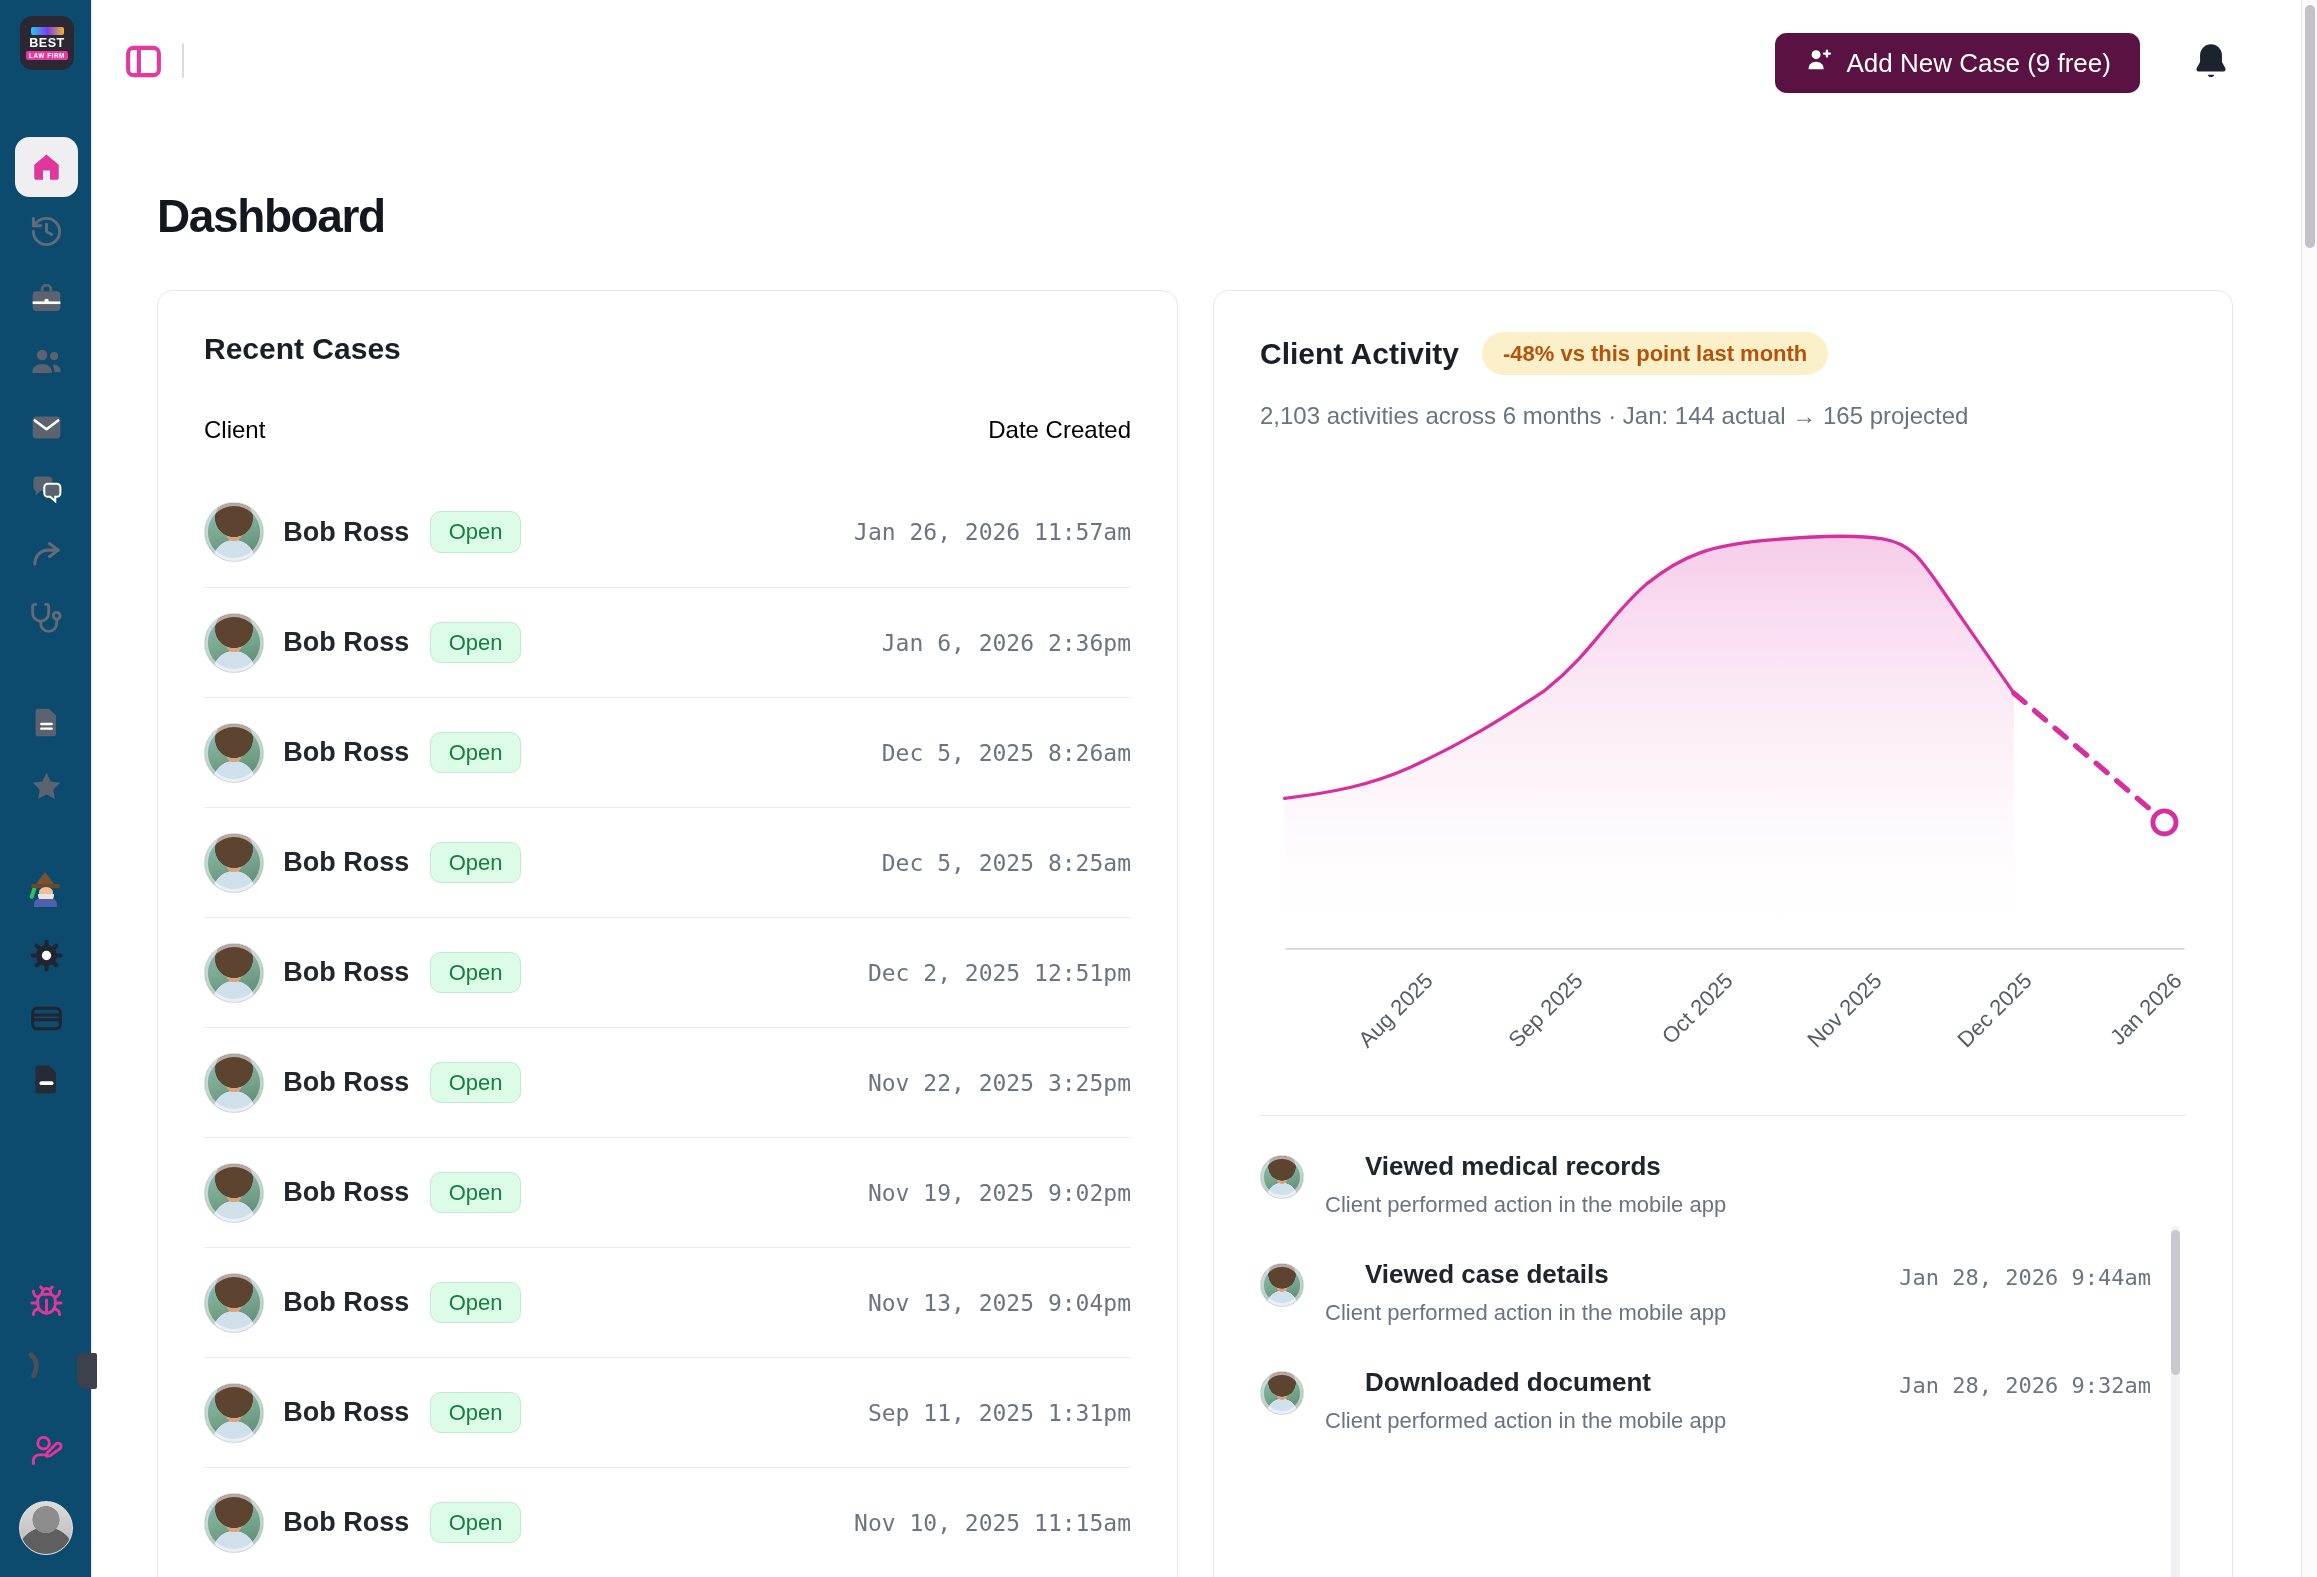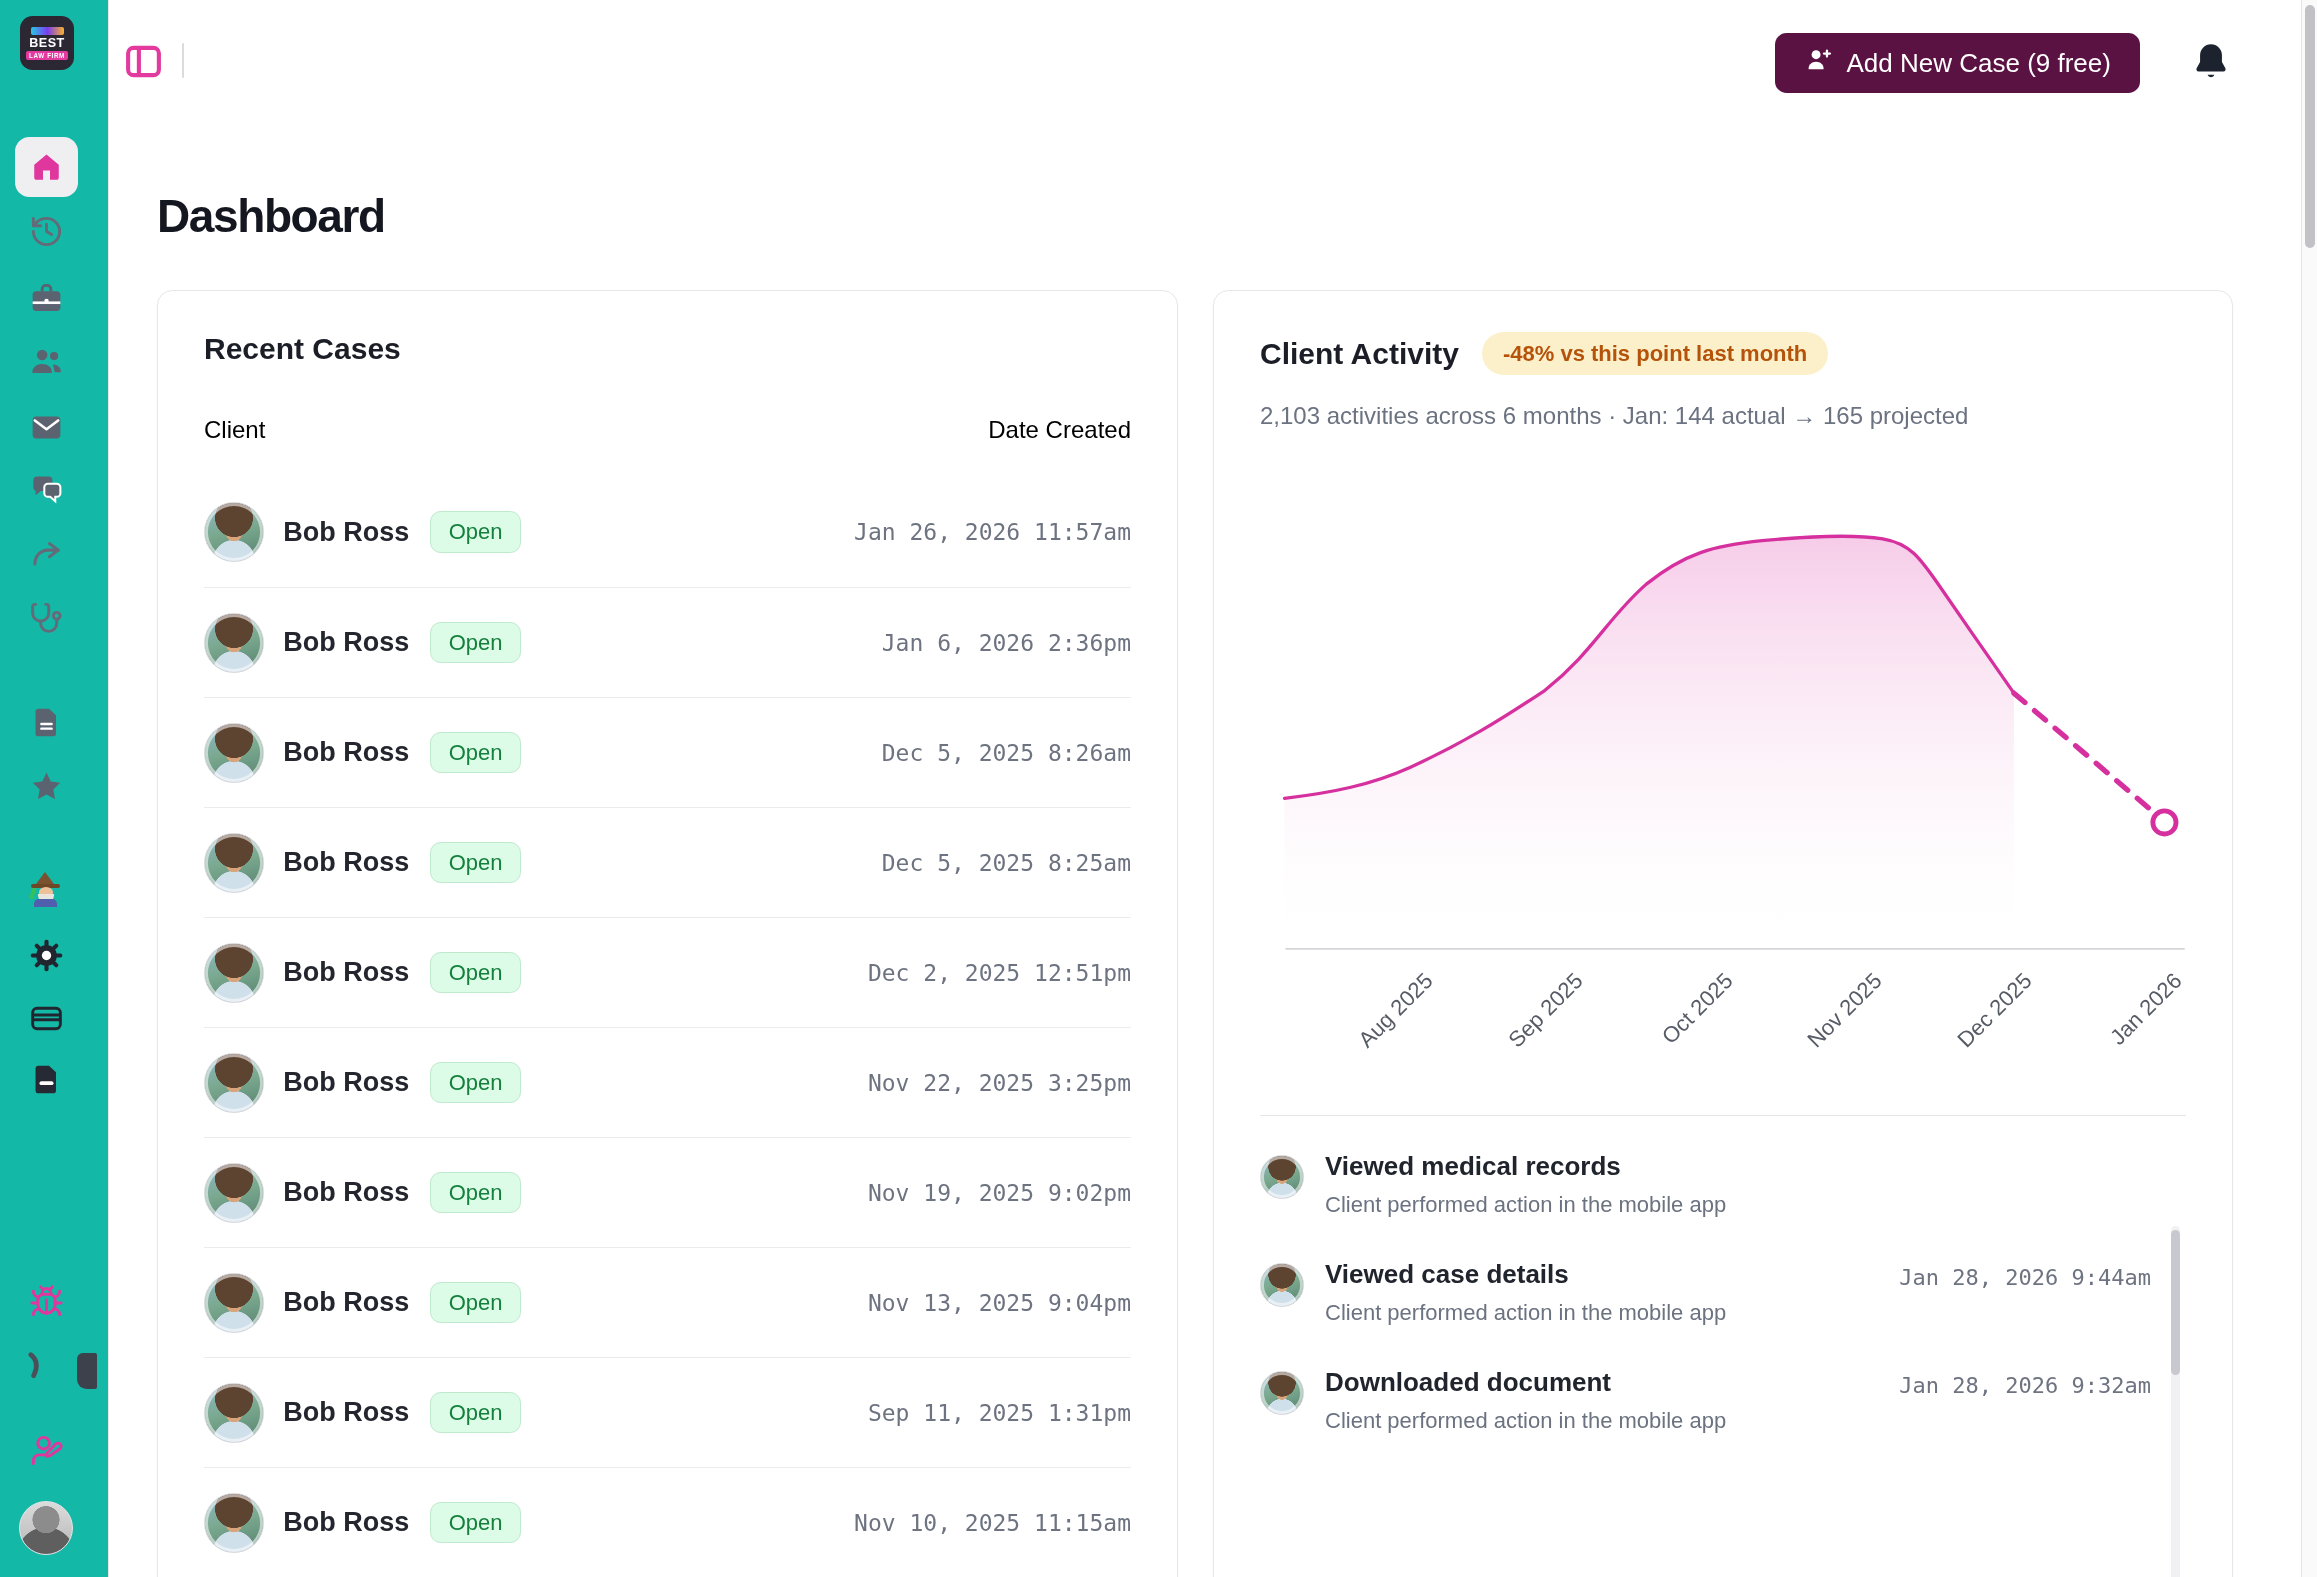--- a/index.html
+++ b/index.html
@@ -10,22 +10,22 @@
   }
   .mono { font-family:"DejaVu Sans Mono", monospace; }
 
   
   .pagebar { position:absolute; right:0; top:0; width:16.4px; height:100%;
     background:#fafafa; border-left:1px solid #e5e5e8; z-index:50; }
   .pagebar-thumb { position:absolute; top:4.8px; left:2.9px; width:10.6px; height:243px;
     background:#c2c2c6; border-radius:5.8px; }
 
   
-  .sidebar { position:absolute; left:0; top:0; width:109px; height:100%;
-    background:#14b8a6; border-right:1px solid #e7e7ea; }
+  .sidebar { position:absolute; left:0; top:0; width:92px; height:100%;
+    background:#0c4a6e; border-right:1px solid #e7e7ea; }
   .logo { position:absolute; left:20px; top:16.4px; width:54px; height:54px;
     border-radius:12.6px; background:#2b2733; overflow:hidden;
     display:flex; flex-direction:column; align-items:center; justify-content:center; }
   .logo-stripe { width:33px; height:8.7px; border-radius:1.9px;
     background:linear-gradient(90deg,#29c8e8,#7a3df0,#f7b32b); margin-bottom:1.9px; }
   .logo-best { color:#fff; font-weight:bold; font-size:12.6px; letter-spacing:0.5px; line-height:12.6px; }
   .logo-lawfirm { color:#fff; font-weight:bold; font-size:6.3px; letter-spacing:0.6px;
     background:linear-gradient(90deg,#e row,#e23a9e); background:#e23a9e; padding:1px 2.9px; border-radius:1.9px; margin-top:1px; }
 
   .nav-item { position:absolute; left:0; width:92px; display:flex; justify-content:center; cursor:pointer; }
@@ -95,21 +95,21 @@
   .chart-svg { position:absolute; left:0; top:0; }
   .xlabel { position:absolute; top:490px; font-size:22px; color:#565b66; white-space:nowrap;
     transform:translateX(-100%) rotate(-45deg); transform-origin:100% 0; }
   .card-divider { border:none; border-top:1px solid #e7e7ea; margin-top:0; }
   .ra-head { display:flex; align-items:center; justify-content:space-between; margin-top:73px; }
   .ra-title { font-size:28px; font-weight:600; color:#1b1e27; }
   .view-all { font-size:28px; font-weight:500; color:#cb35a0; text-decoration:none; cursor:pointer; }
   .ra-list { margin-top:25px; }
   .act-item { display:flex; gap:21px; padding:9.7px 35px 9.7px 0; min-height:108px; }
   .act-avatar { width:44px; height:44px; flex:none; margin-top:3.9px; }
-  .act-title { font-size:26px; font-weight:600; color:#20242c; }
+  .act-title { font-size:26px; font-weight:600; color:#20242c;margin-left:40px; }
   .act-sub { font-size:22px; color:#6b7280; margin-top:9.7px; }
   .act-time { margin-left:auto; font-size:22px; color:#6d7380; padding-top:5.8px; white-space:nowrap; }
   .list-scrollbar { position:absolute; right:52px; top:935px; bottom:21px; width:8.7px;
     background:#f1f1f3; border-radius:4.8px; }
   .list-scrollbar-thumb { position:absolute; top:3.9px; left:0; width:8.7px; height:145px;
     background:#c7c9cf; border-radius:4.8px; }
 </style>
 </head>
 <body>
 

